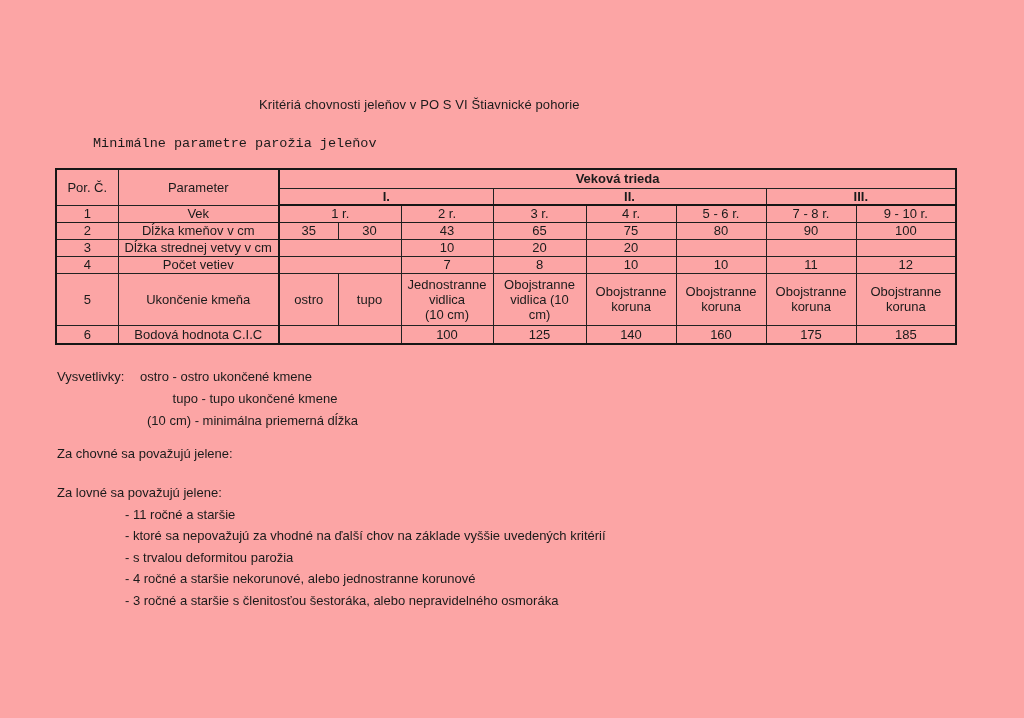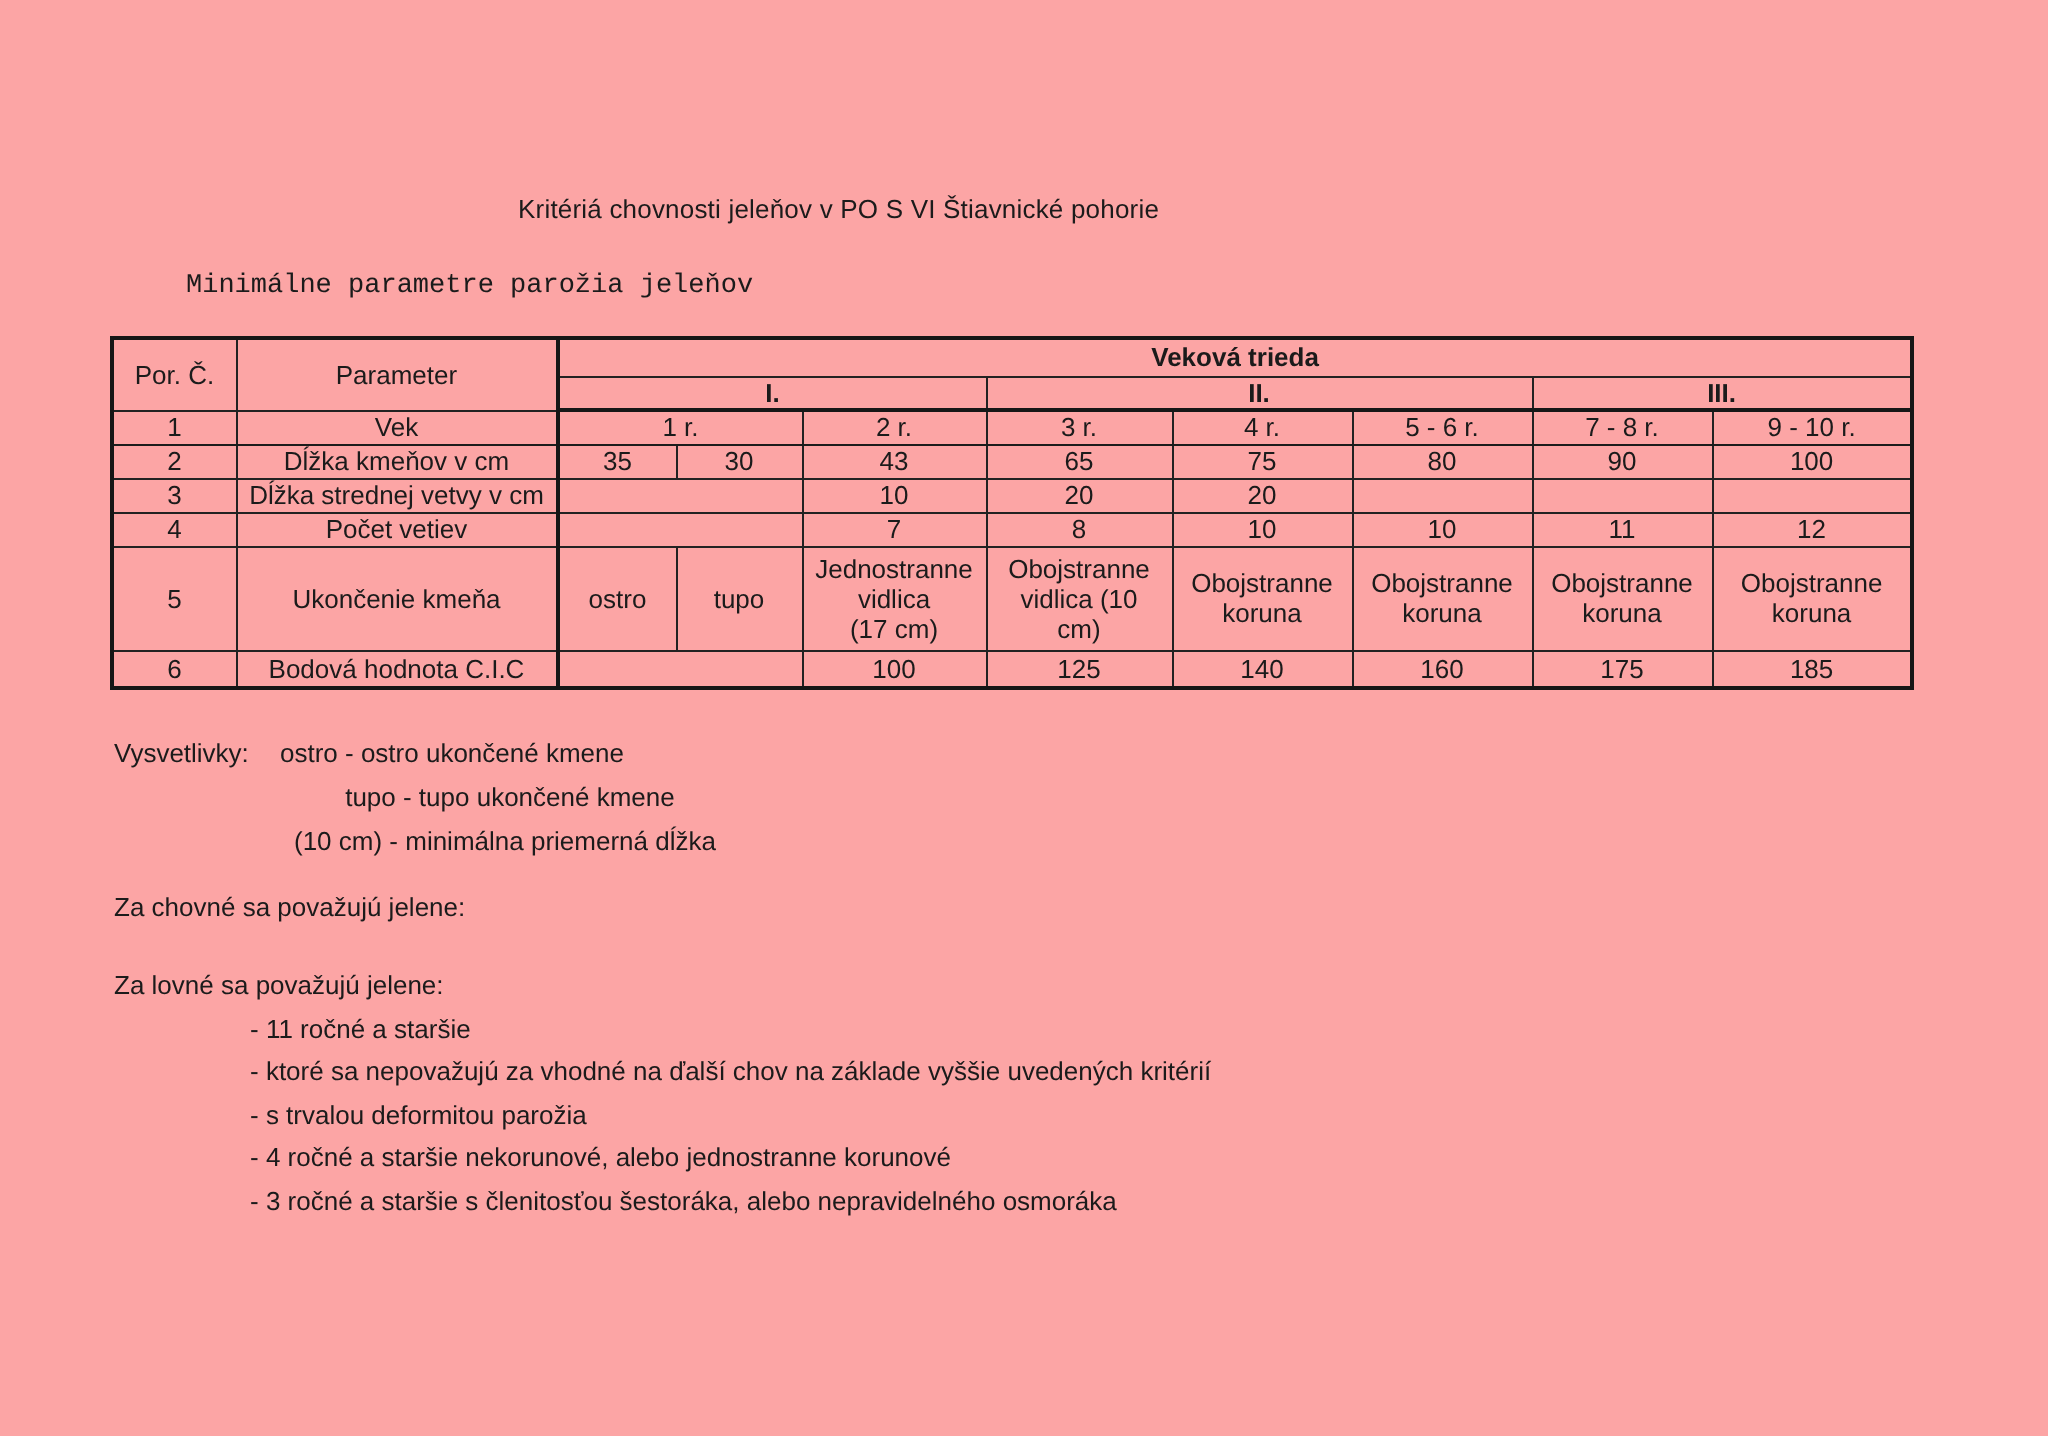--- a/index.html
+++ b/index.html
@@ -151,21 +151,21 @@
         <td>11</td>
         <td>12</td>
       </tr>
       <tr class="r-tall">
         <td>5</td>
         <td class="param thick-r">Ukončenie kmeňa</td>
         <td>ostro</td>
         <td>tupo</td>
         <td class="multiline">Jednostranne
 vidlica
-(17 cm)</td>
+(10 cm)</td>
         <td class="multiline">Obojstranne
 vidlica (10
 cm)</td>
         <td class="multiline">Obojstranne
 koruna</td>
         <td class="multiline">Obojstranne
 koruna</td>
         <td class="multiline">Obojstranne
 koruna</td>
         <td class="multiline">Obojstranne

